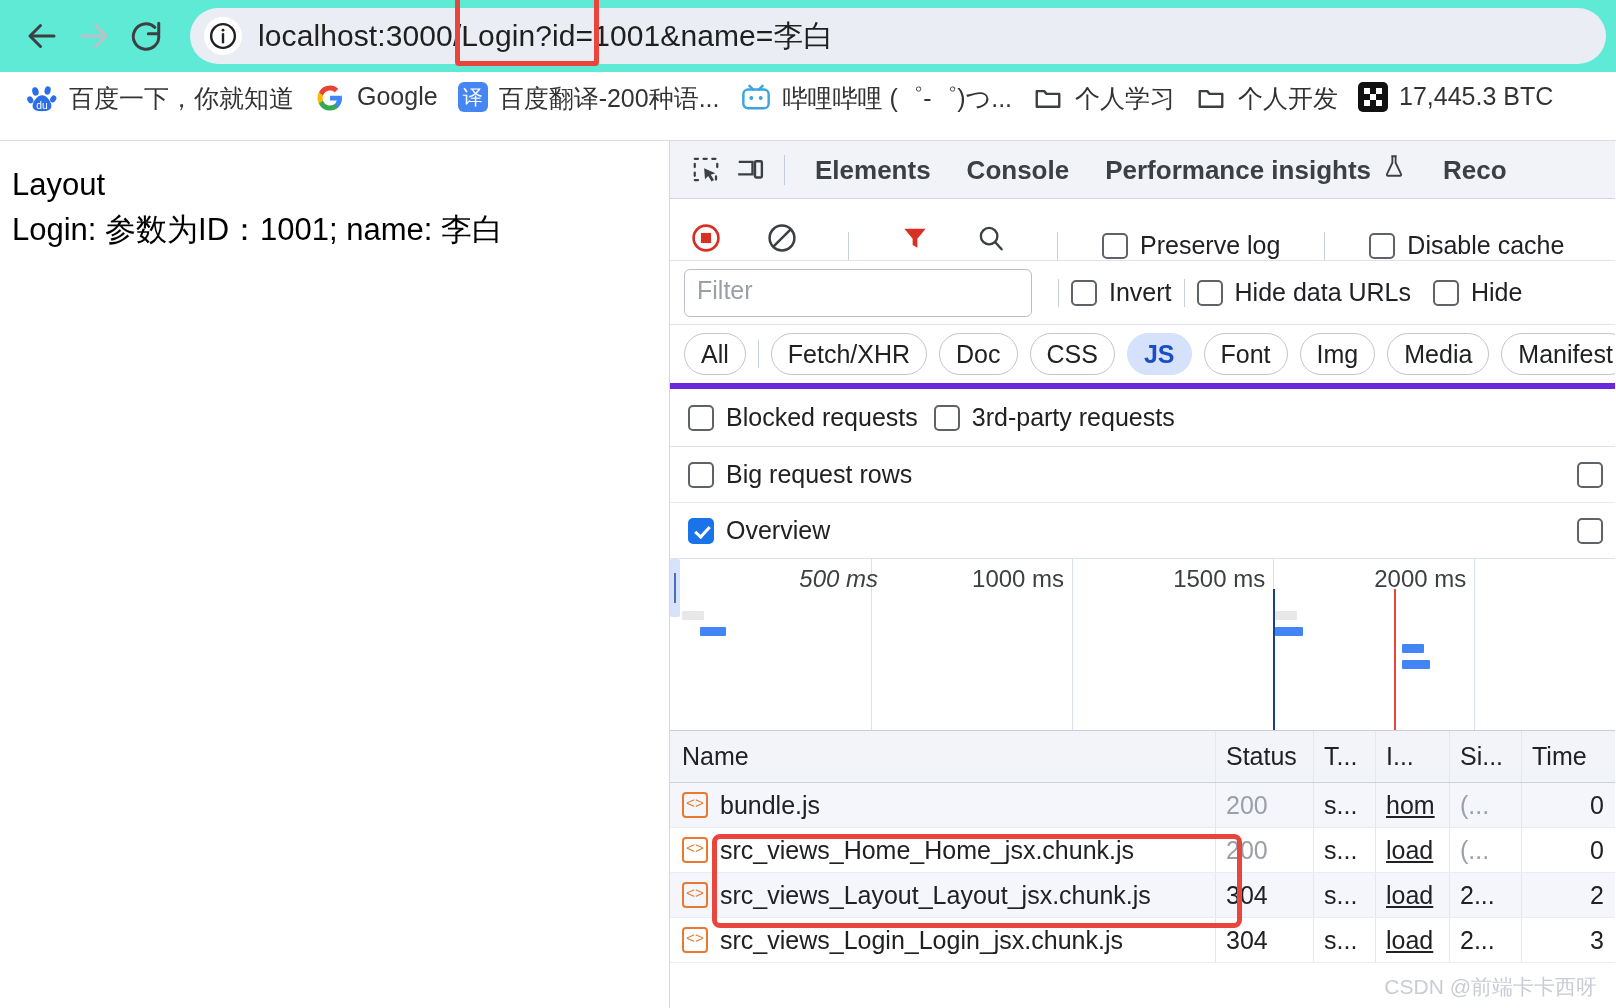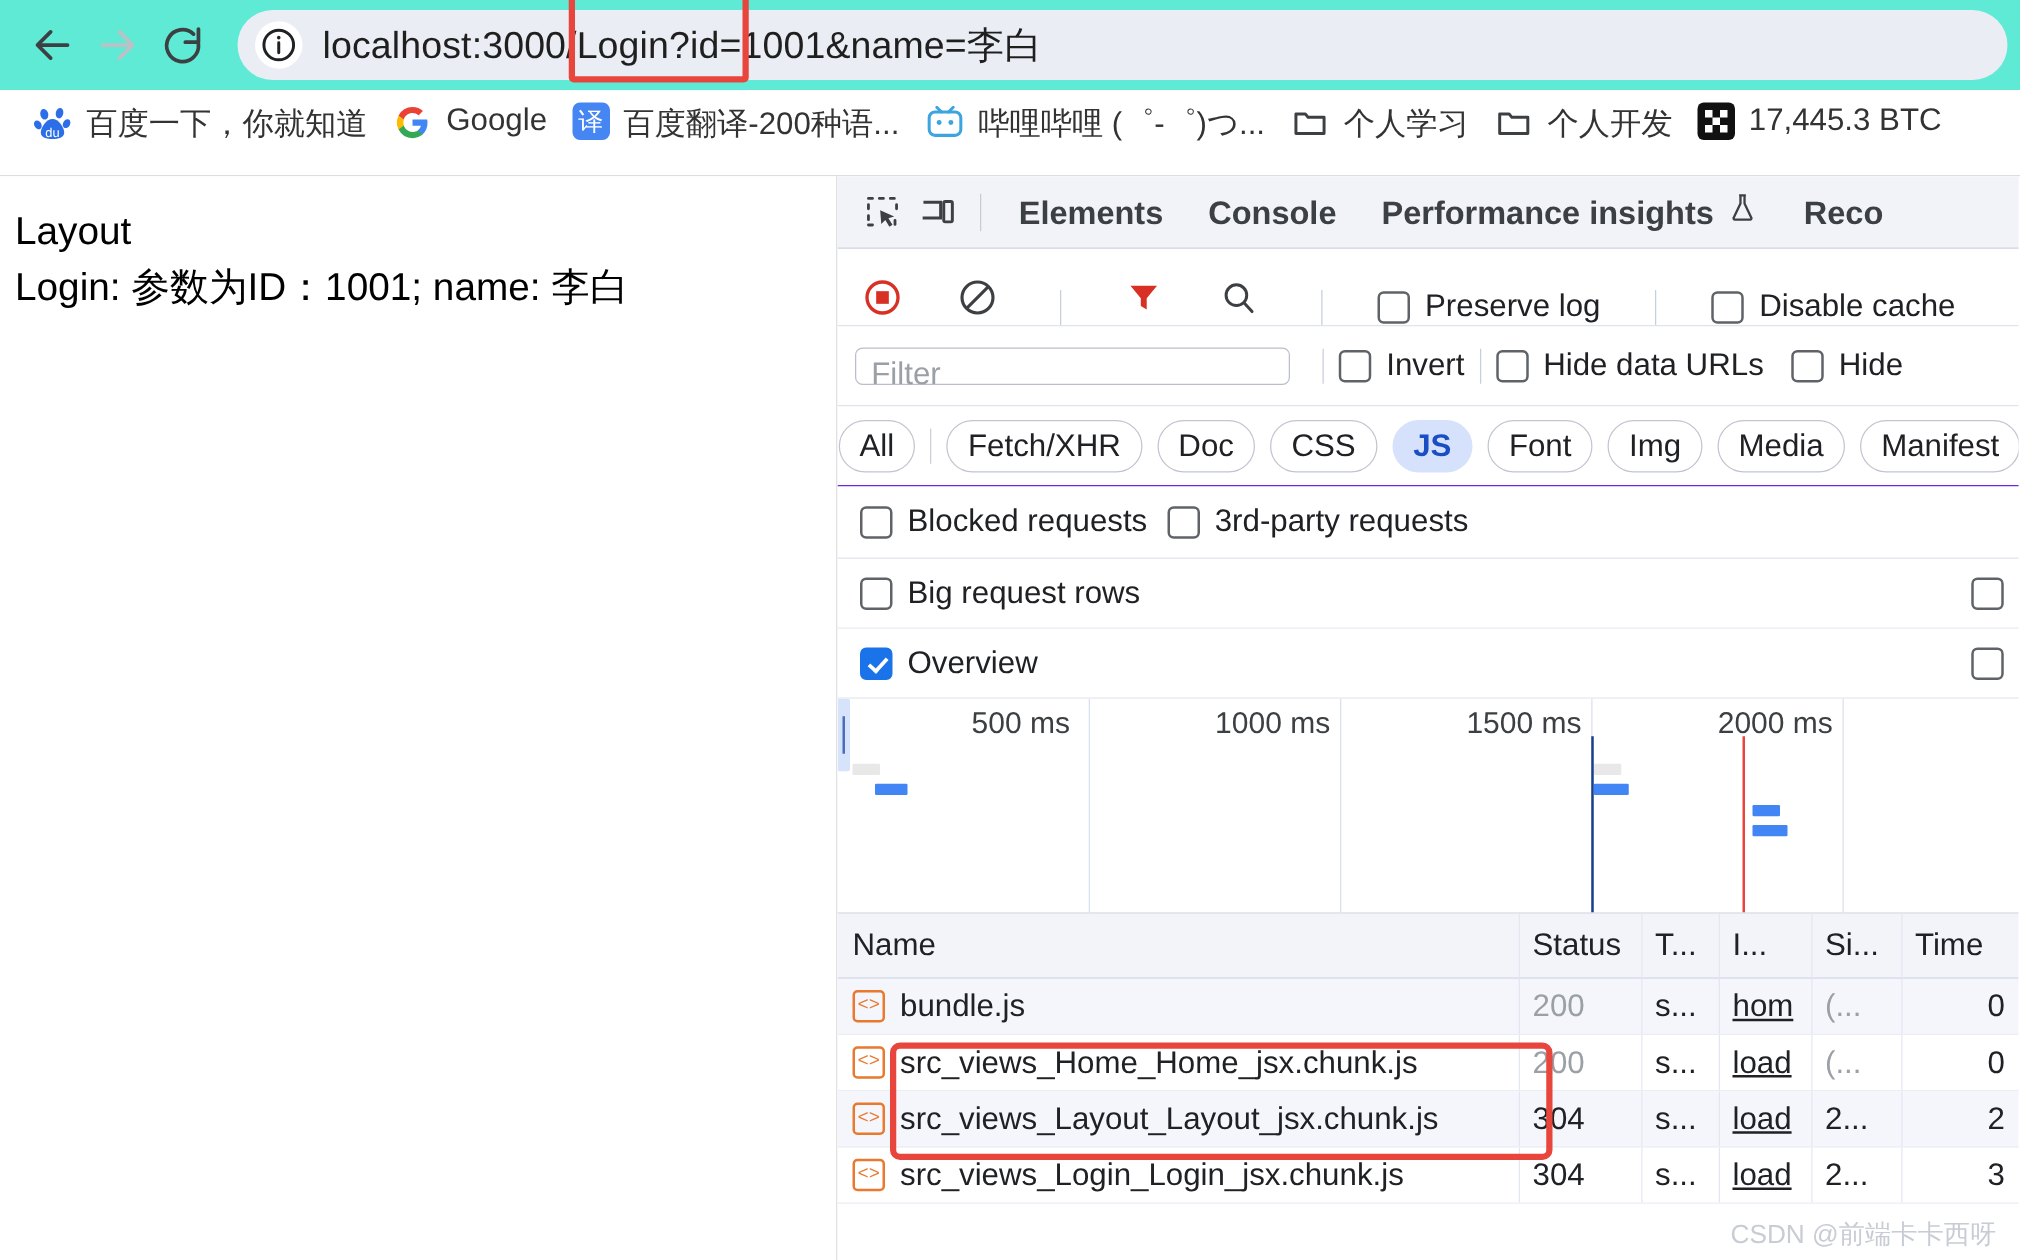--- a/index.html
+++ b/index.html
@@ -244,42 +244,41 @@
     height: 64px;
     border-bottom: 1px solid #dfe3ec;
     display: flex;
     align-items: center;
     padding-left: 14px;
     flex: 0 0 auto;
     white-space: nowrap;
     overflow: hidden;
   }
   #filter-input {
-    width: 348px; height: 30px;
+    width: 348px; height: 48px;
     border: 1px solid #b9bec9;
     border-radius: 6px;
     background: #ffffff;
     font-size: 25px;
     color: #9aa0a6;
     padding: 0 12px;
     line-height: 40px;
     flex: 0 0 auto;
   }
 
   
   #dt-typebar {
     height: 64px;
-    border-bottom: 1px solid #6d28d9;
+    border-bottom: 6px solid #6d28d9;
     display: flex;
     align-items: center;
     padding-left: 14px;
     flex: 0 0 auto;
     white-space: nowrap;
     overflow: hidden;
-    justify-content: center;
   }
   .chip {
     height: 42px;
     border: 1px solid #c0c5d0;
     border-radius: 21px;
     padding: 0 16px;
     font-size: 25px;
     color: #202124;
     line-height: 40px;
     margin-right: 12px;
@@ -711,21 +710,21 @@
         <span class="cb checked"></span>
         <span class="cb-label">Overview</span>
       </div>
       <span class="edge-cb"></span>
     </div>
 
     <div id="dt-overview">
       <div id="ov-left-handle"></div>
       <div id="ov-layer">
           <div class="ov-grid" style="left: 201.064px;"></div>
-          <div class="ov-tick" style="left: 194px;">500 ms</div>
+          <div class="ov-tick" style="left: 216px; font-style: italic;">500 ms</div>
           <div class="ov-grid" style="left: 402.128px;"></div>
           <div class="ov-tick" style="left: 402.128px;">1000 ms</div>
           <div class="ov-grid" style="left: 603.191px;"></div>
           <div class="ov-tick" style="left: 603.191px;">1500 ms</div>
           <div class="ov-grid" style="left: 804.255px;"></div>
           <div class="ov-tick" style="left: 804.255px;">2000 ms</div>
           <div class="ov-bar" style="left: 12.0638px; width: 22.117px; top: 52px; background: rgb(232, 232, 232);"></div>
           <div class="ov-bar" style="left: 30.1596px; width: 26.1383px; top: 68px; background: rgb(66, 133, 244);"></div>
           <div class="ov-bar" style="left: 605.202px; width: 22.117px; top: 52px; background: rgb(232, 232, 232);"></div>
           <div class="ov-bar" style="left: 605.202px; width: 28.1489px; top: 68px; background: rgb(66, 133, 244);"></div>

